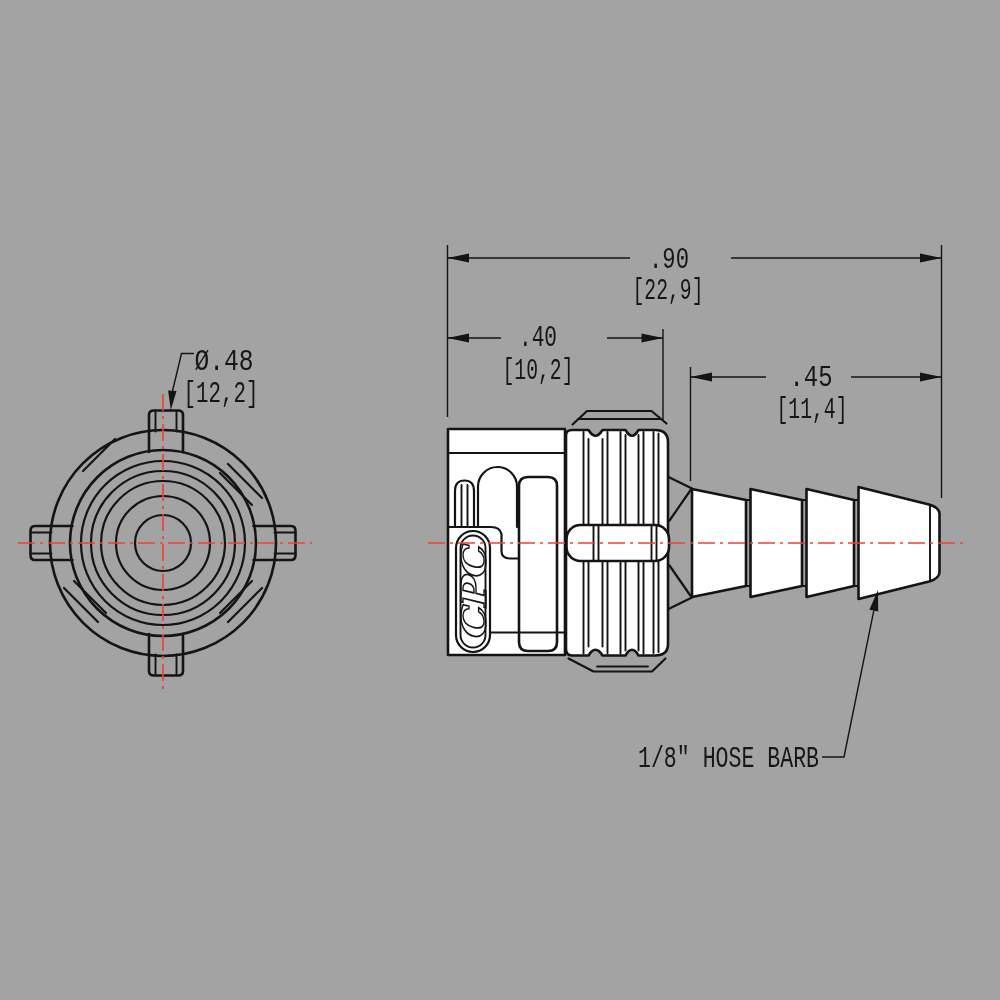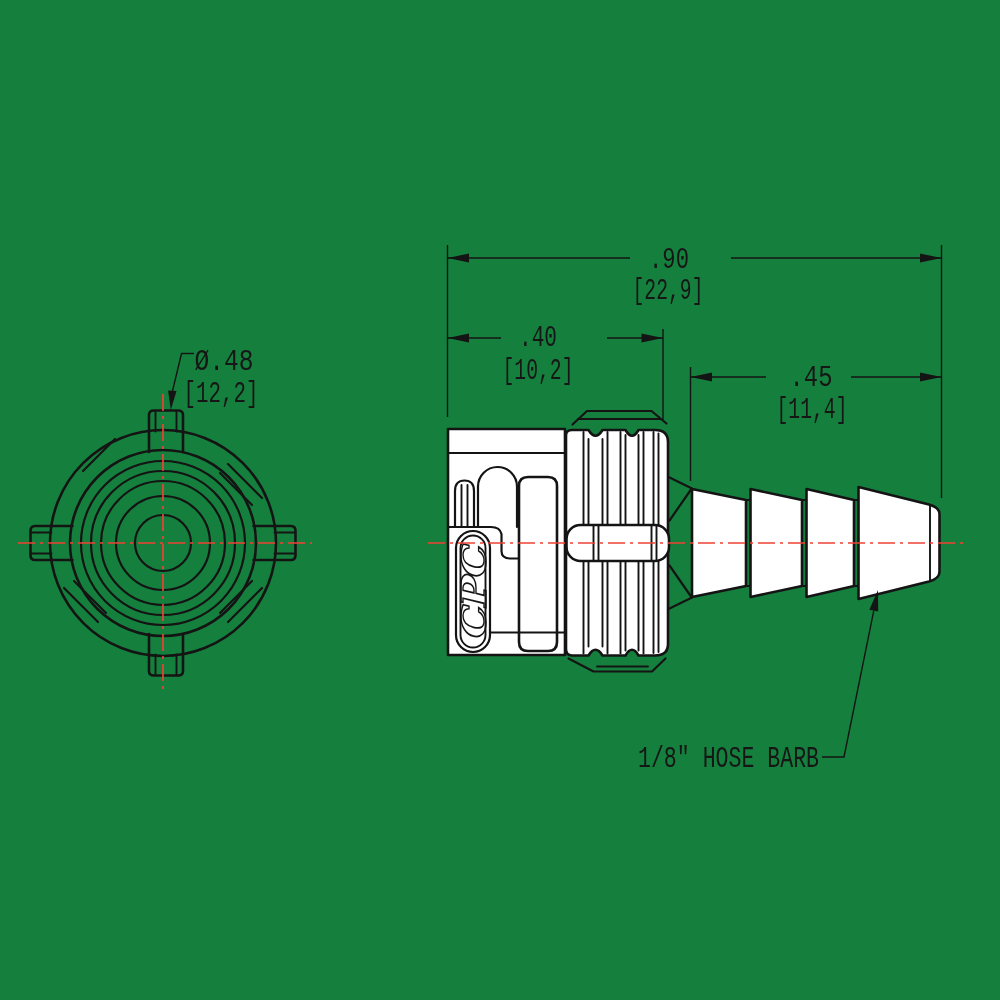--- a/index.html
+++ b/index.html
@@ -1,16 +1,16 @@
 <!DOCTYPE html>
 <html><head>
 <meta charset="utf-8">
 <style>
   html,body{margin:0;padding:0;background:#ffffff;}
-  #canvas{width:1000px;height:1000px;background:#15803d;position:relative;overflow:hidden;}
+  #canvas{width:1000px;height:1000px;background:#a3a3a3;position:relative;overflow:hidden;}
   svg{display:block;}
   .geo{stroke:#141414;fill:none;stroke-width:2.6;stroke-linecap:round;stroke-linejoin:round;}
   .geo2{stroke:#141414;fill:none;stroke-width:2.2;stroke-linecap:round;stroke-linejoin:round;}
   .geo3{stroke:#141414;fill:none;stroke-width:1.9;stroke-linecap:round;stroke-linejoin:round;}
   .fillw{fill:#ffffff;}
   .dim{stroke:#141414;fill:none;stroke-width:1.4;stroke-linecap:butt;}
   .arrow{fill:#141414;stroke:none;}
   .cl{stroke:#ef4136;fill:none;stroke-width:1.7;stroke-dasharray:17 5 3 5;stroke-linecap:butt;}
   .dimtext{font-family:"Liberation Mono","DejaVu Sans Mono",monospace;font-size:30px;fill:#161616;}
   .mid{text-anchor:middle;}

